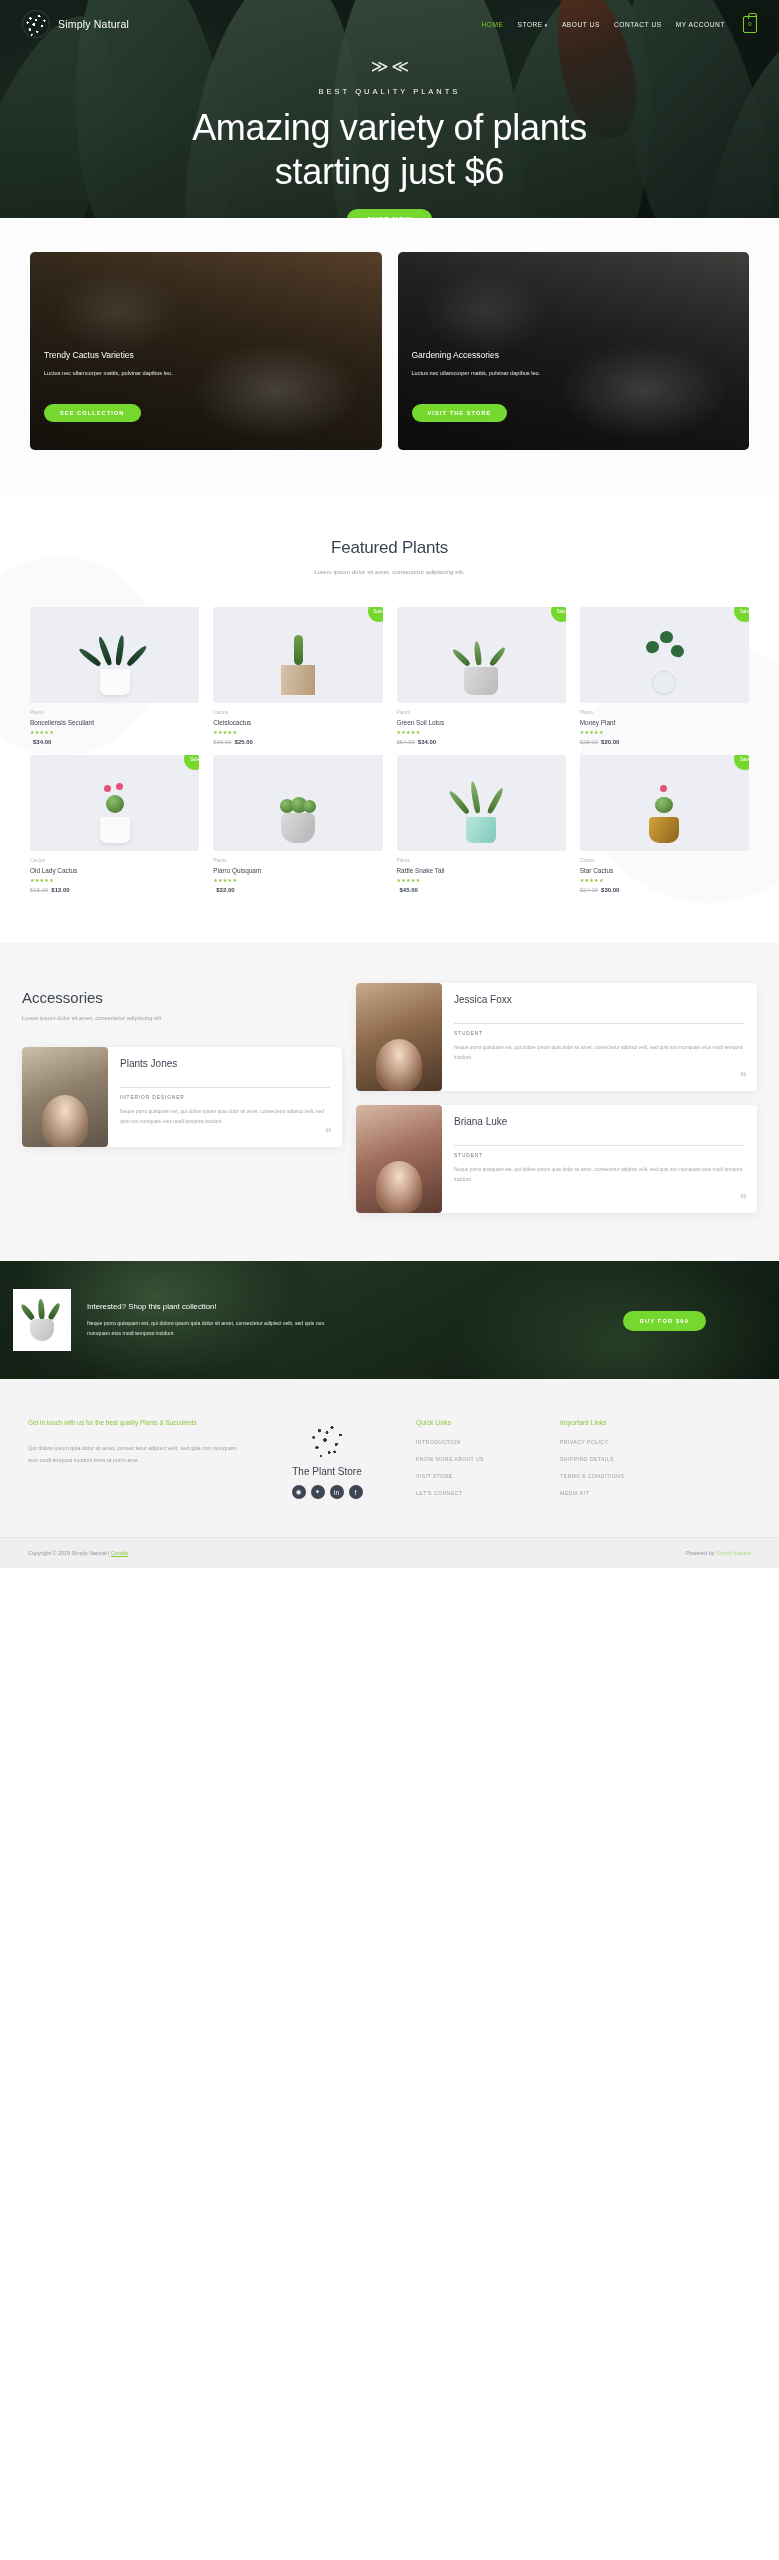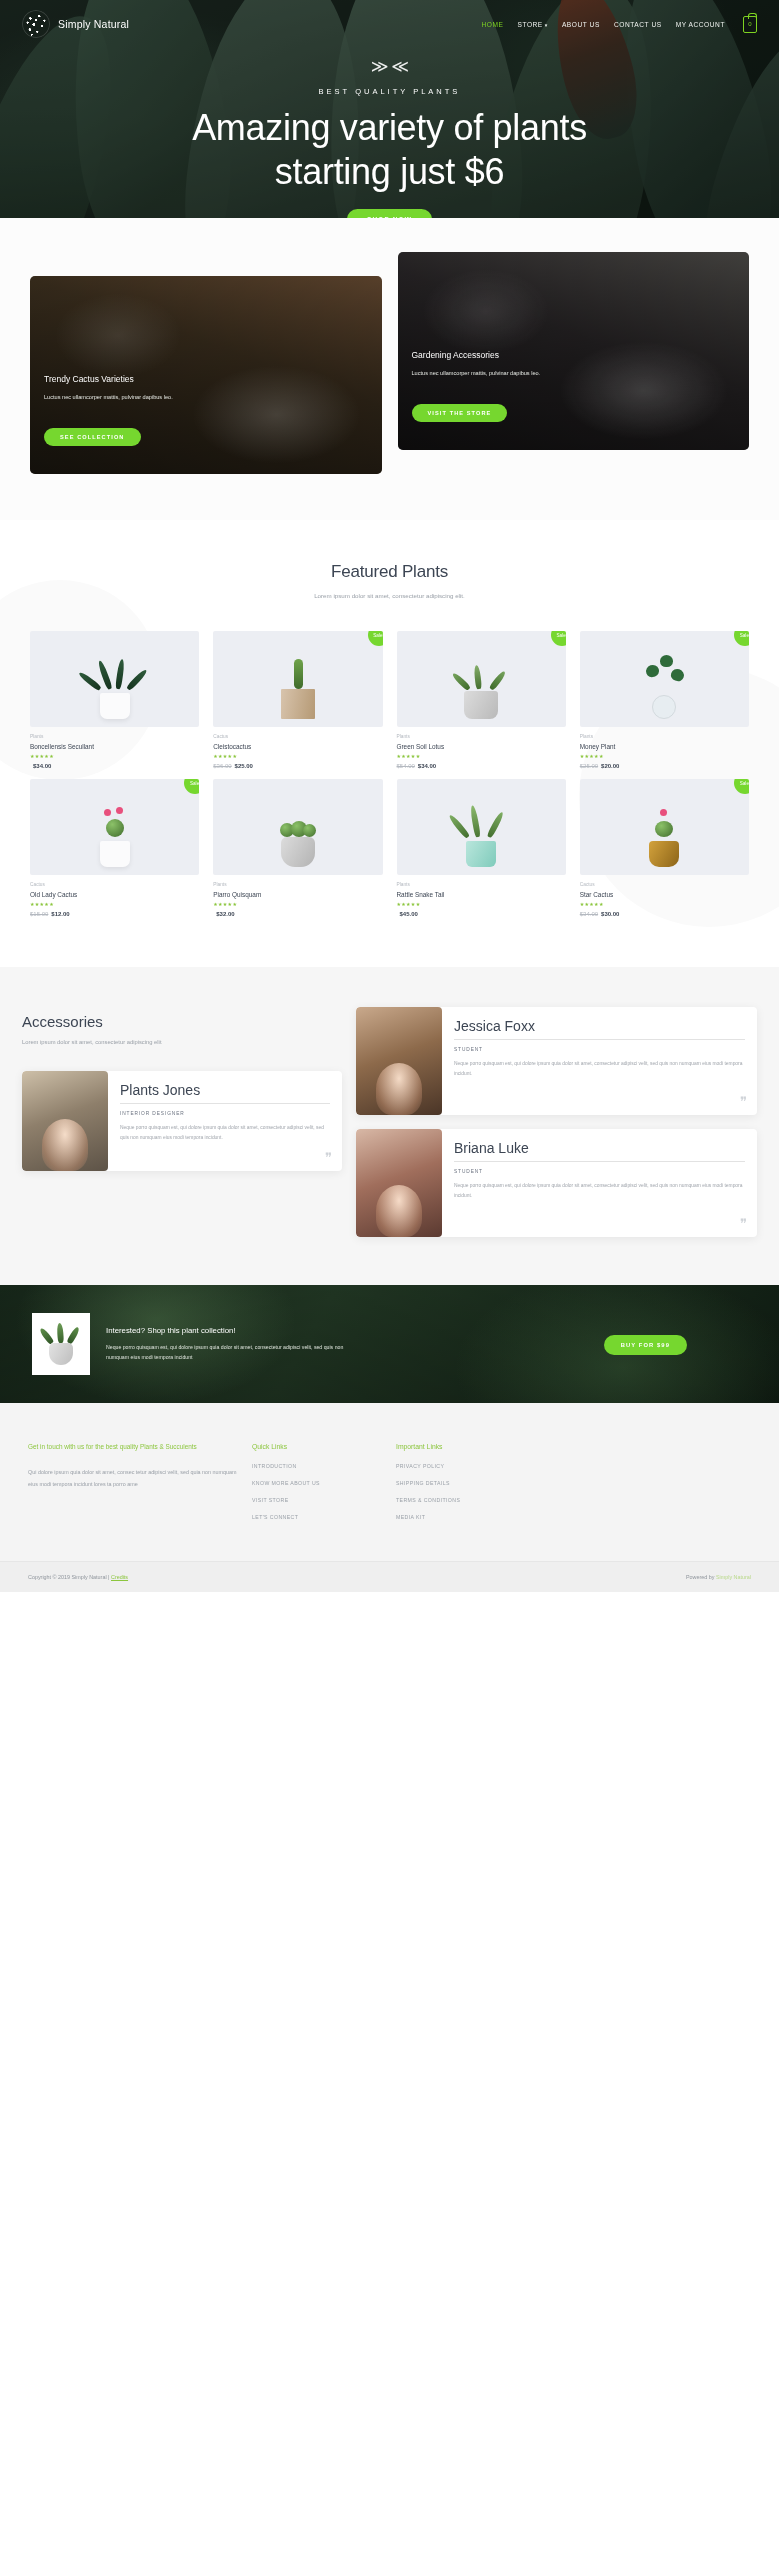--- a/index.html
+++ b/index.html
@@ -109,21 +109,21 @@
   
   .collections {
     background:#fcfcfc; padding:34px 30px 46px;
     display:flex; gap:16px;
   }
   .col-card {
     position:relative; flex:1; height:198px; border-radius:5px; overflow:hidden;
     color:#fff; padding:98px 14px 0;
   }
   .col-card.c1 { background:linear-gradient(200deg,#6e7d6a 0%,#3e5243 35%,#223127 100%); }
-  .col-card.c2 { background:linear-gradient(200deg,#7c5a3c 0%,#4b3b26 40%,#2a2418 100%);margin-top:24px; }
+  .col-card.c2 { background:linear-gradient(200deg,#7c5a3c 0%,#4b3b26 40%,#2a2418 100%); }
   .col-card.c3 { background:linear-gradient(200deg,#5c5a56 0%,#332f31 45%,#1b191a 100%); }
   .col-card::before {
     content:""; position:absolute; inset:0;
     background:
       radial-gradient(ellipse 120px 70px at 70% 70%, rgba(255,255,255,.16), transparent 70%),
       radial-gradient(ellipse 90px 60px at 25% 30%, rgba(255,255,255,.10), transparent 70%),
       linear-gradient(180deg, rgba(0,0,0,.30) 0%, rgba(0,0,0,.46) 55%, rgba(0,0,0,.55) 100%);
   }
   .col-inner { position:relative; z-index:2; }
   .col-title { font-size:8.5px; font-weight:400; margin-bottom:8px; }
@@ -221,34 +221,34 @@
   .ph-a { background:linear-gradient(160deg,#cdbfa8 0%,#8e7f6b 45%,#5d5347 100%); }
   .ph-b { background:linear-gradient(160deg,#c9a98c 0%,#8d6a4b 45%,#4a3527 100%); }
   .ph-c { background:linear-gradient(160deg,#d8b8a6 0%,#a06e5c 45%,#5b3a31 100%); }
   .photo { position:relative; }
   .photo::after {
     content:""; position:absolute; left:50%; bottom:0; transform:translateX(-50%);
     width:46px; height:52px; border-radius:50% 50% 34% 34%;
     background:radial-gradient(ellipse at 50% 30%, rgba(255,230,210,.92), rgba(190,140,110,.5) 70%, transparent);
   }
   .tbody { flex:1; padding:11px 12px 12px; position:relative; }
-  .tname { font-size:14px; color:#3c4553; padding-bottom:5px; border-bottom:1px solid #e2e2e2; }
+  .tname { font-size:10px; color:#3c4553; padding-bottom:18px; border-bottom:1px solid #e2e2e2; }
   .trole { font-size:4.8px; color:#6b7280; letter-spacing:.9px; margin-top:7px; text-transform:uppercase; }
   .ttext { font-size:4.9px; line-height:2.1; color:#a0a5ac; margin-top:7px; }
   .quote { position:absolute; right:10px; bottom:7px; color:#cfd3d8; font-size:13px; line-height:1; }
 
   .testi-left .tcard { margin-top:26px; height:100px; }
   .testi-right { flex:1; display:flex; flex-direction:column; gap:14px; }
   .testi-right .tcard { height:108px; }
 
   
   .promo {
     position:relative; height:118px; overflow:hidden;
     background:linear-gradient(120deg,#1f3523 0%,#2d4a30 40%,#16281a 100%);
-    display:flex; align-items:center; padding:0 32px; gap:16px;
+    display:flex; align-items:center; padding:0 13px; gap:16px;
   }
   .promo::before {
     content:""; position:absolute; inset:0;
     background:
       radial-gradient(ellipse 200px 120px at 20% 30%, rgba(120,170,110,.30), transparent 70%),
       radial-gradient(ellipse 240px 140px at 80% 70%, rgba(90,140,85,.28), transparent 70%),
       linear-gradient(180deg, rgba(0,0,0,.30), rgba(0,0,0,.42));
   }
   .promo-img {
     position:relative; z-index:2; width:58px; height:62px; background:#fff;
@@ -590,20 +590,30 @@
       <button class="btn">BUY FOR $99</button>
     </div>
   </section>
 
   <footer class="footer">
     <div class="f-col1">
       <div class="f-lead">Get in touch with us for the best quality Plants &amp; Succulents</div>
       <div class="f-body">Qui dolore ipsum quia dolor sit amet, consec tetur adipisci velit, sed quia non numquam eius modi tempora incidunt lores ta porro ame</div>
     </div>
 
+    <div class="f-col2">
+      <div class="f-logo"></div>
+      <div class="f-store">The Plant Store</div>
+      <div class="socials">
+        <div class="soc">◉</div>
+        <div class="soc">✦</div>
+        <div class="soc">in</div>
+        <div class="soc">f</div>
+      </div>
+    </div>
 
     <div class="f-col3">
       <div class="f-head">Quick Links</div>
       <a class="f-link" href="#">INTRODUCTION</a>
       <a class="f-link" href="#">KNOW MORE ABOUT US</a>
       <a class="f-link" href="#">VISIT STORE</a>
       <a class="f-link" href="#">LET'S CONNECT</a>
     </div>
 
     <div class="f-col4">

